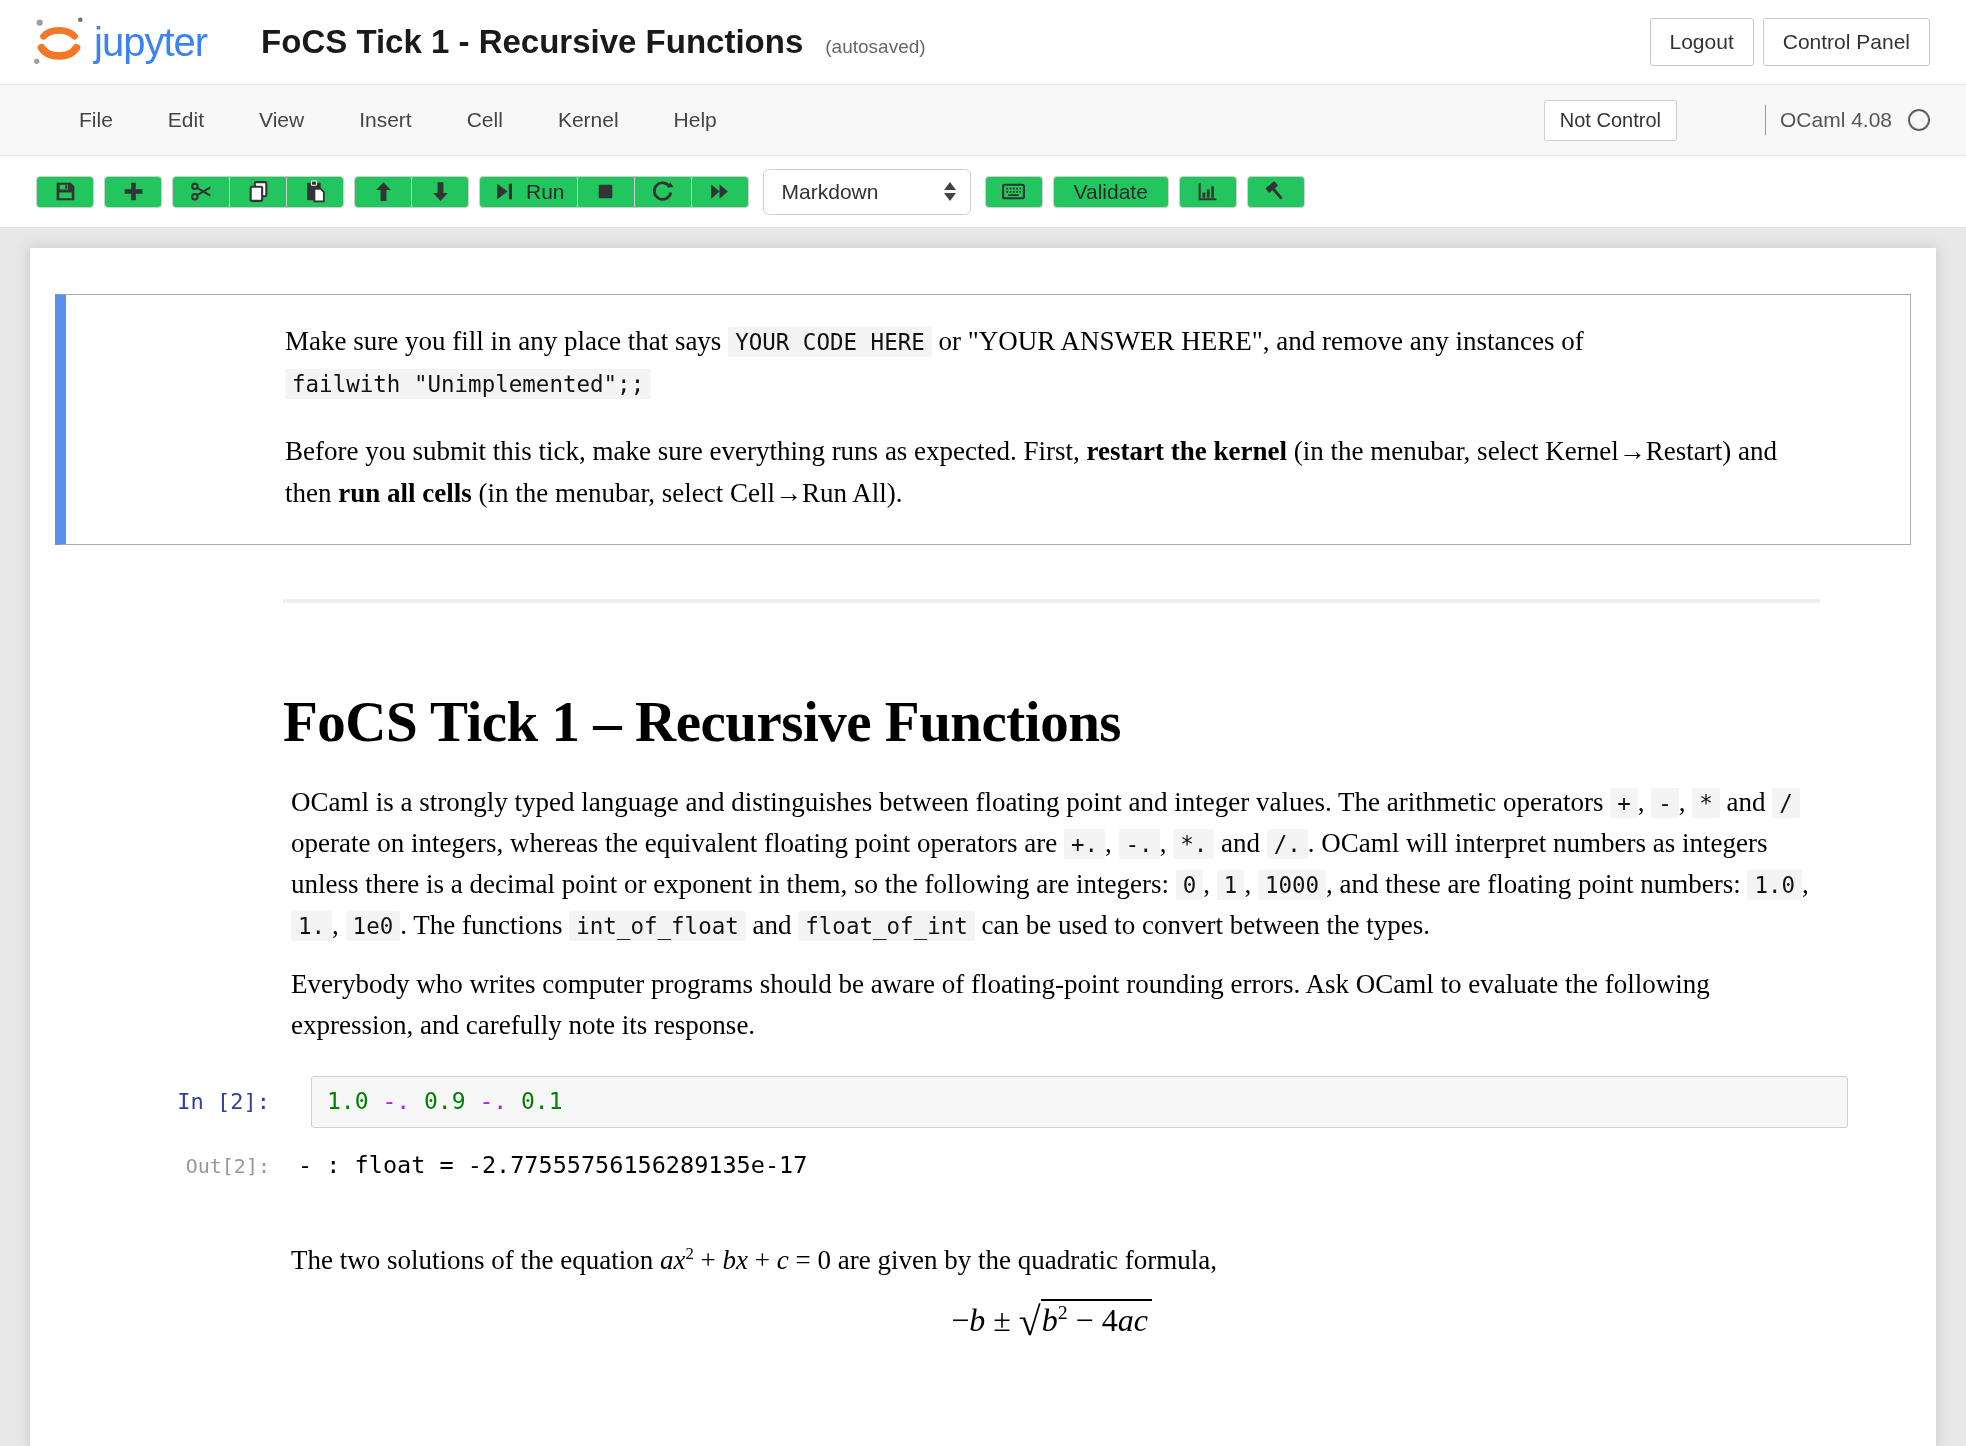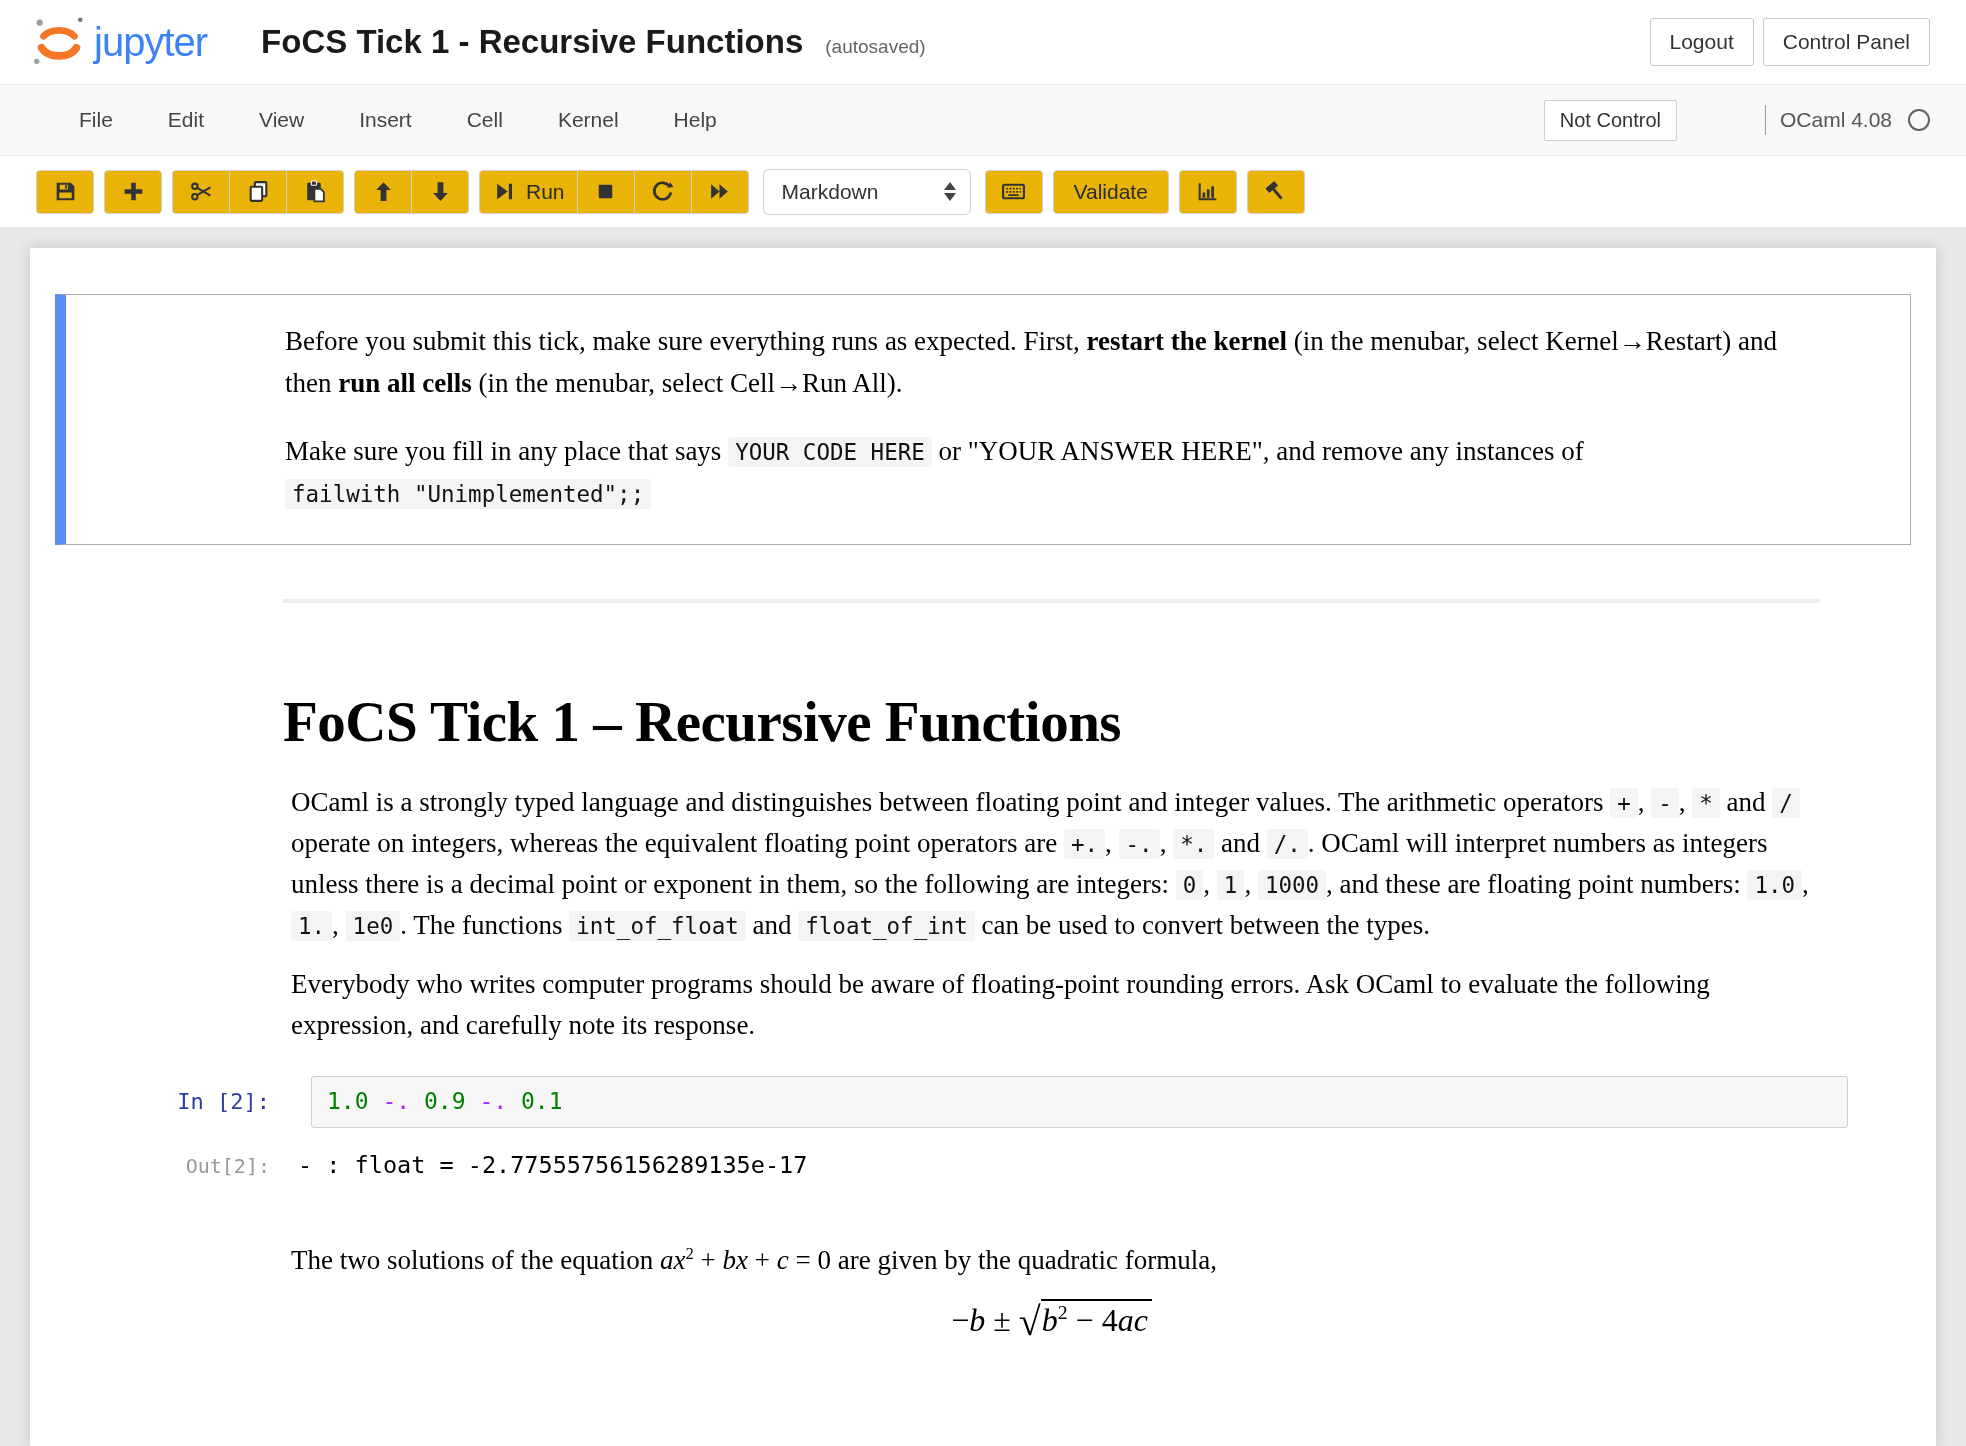--- a/index.html
+++ b/index.html
@@ -52,22 +52,22 @@
   }
 
   
   #toolbar {
     background:#fff; height:72px;
     display:flex; align-items:center; padding:0 36px; gap:10px;
     border-bottom:1px solid #e4e4e4;
   }
   .btn-group { display:flex; }
   .tbtn {
-    min-width:58px; height:44px;
-    background:#eab308; border:1px solid #cfcfcf;
+    min-width:58px; height:32px;
+    background:#22c55e; border:1px solid #cfcfcf;
     display:flex; align-items:center; justify-content:center;
     padding:0 12px; cursor:pointer;
   }
   .btn-group .tbtn { border-radius:0; margin-left:-1px; }
   .btn-group .tbtn:first-child { border-top-left-radius:4px; border-bottom-left-radius:4px; margin-left:0; }
   .btn-group .tbtn:last-child { border-top-right-radius:4px; border-bottom-right-radius:4px; }
   .tbtn.single { border-radius:4px; }
   .tbtn svg { width:25px; height:25px; display:block; }
   .tbtn .tlabel { font-size:21px; color:#2c2c2c; margin-left:9px; }
   .tbtn.text-btn { font-size:21px; color:#2c2c2c; padding:0 20px; }
@@ -302,22 +302,22 @@
         <rect x="10.6" y="8.5" width="2.8" height="12.5" rx="1"></rect>
       </g>
     </svg>
   </button>
 </div>
 
 <div id="site">
   <div id="notebook-container">
 
     <div id="alert-cell" class="serif">
+      <p><span class="seg-t">Make sure you fill in any place that says </span><span class="seg-c">YOUR CODE HERE</span><span class="seg-t"> or "YOUR ANSWER HERE", and remove any instances of </span><span class="seg-c">failwith "Unimplemented";;</span></p>
       <p><span class="seg-t">Before you submit this tick, make sure everything runs as expected. First, </span><span class="seg-b">restart the kernel</span><span class="seg-t"> (in the menubar, select Kernel→Restart) and then </span><span class="seg-b">run all cells</span><span class="seg-t"> (in the menubar, select Cell→Run All).</span></p>
-      <p><span class="seg-t">Make sure you fill in any place that says </span><span class="seg-c">YOUR CODE HERE</span><span class="seg-t"> or "YOUR ANSWER HERE", and remove any instances of </span><span class="seg-c">failwith "Unimplemented";;</span></p>
     </div>
 
     <div class="hr-cell">
       <hr>
     </div>
 
     <div class="md-cell">
       <h1 class="nb-h1">FoCS Tick 1 – Recursive Functions</h1>
       <p class="serif"><span class="seg-t">OCaml is a strongly typed language and distinguishes between floating point and integer values. The arithmetic operators </span><span class="seg-c">+</span><span class="seg-t">, </span><span class="seg-c">-</span><span class="seg-t">, </span><span class="seg-c">*</span><span class="seg-t"> and </span><span class="seg-c">/</span><span class="seg-t"> operate on integers, whereas the equivalent floating point operators are </span><span class="seg-c">+.</span><span class="seg-t">, </span><span class="seg-c">-.</span><span class="seg-t">, </span><span class="seg-c">*.</span><span class="seg-t"> and </span><span class="seg-c">/.</span><span class="seg-t">. OCaml will interpret numbers as integers unless there is a decimal point or exponent in them, so the following are integers: </span><span class="seg-c">0</span><span class="seg-t">, </span><span class="seg-c">1</span><span class="seg-t">, </span><span class="seg-c">1000</span><span class="seg-t">, and these are floating point numbers: </span><span class="seg-c">1.0</span><span class="seg-t">, </span><span class="seg-c">1.</span><span class="seg-t">, </span><span class="seg-c">1e0</span><span class="seg-t">. The functions </span><span class="seg-c">int_of_float</span><span class="seg-t"> and </span><span class="seg-c">float_of_int</span><span class="seg-t"> can be used to convert between the types.</span></p>
       <p class="serif"><span class="seg-t">Everybody who writes computer programs should be aware of floating-point rounding errors. Ask OCaml to evaluate the following expression, and carefully note its response.</span></p>

